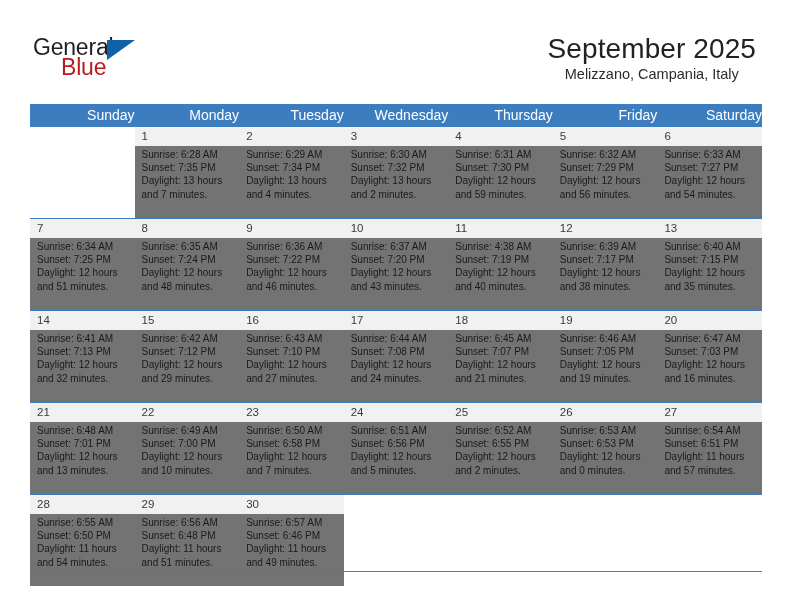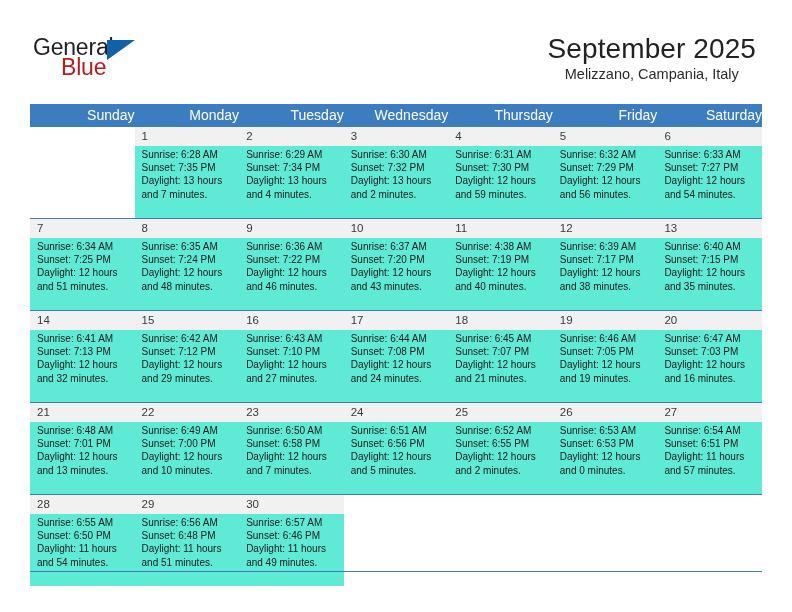--- a/index.html
+++ b/index.html
@@ -114,21 +114,21 @@
     color: #3a3a3a;
     padding: 3px 0 3px 7px;
     height: 13px;
     line-height: 13px;
     vertical-align: top;
   }
   .daynum-row.first td {
     border-top: none;
   }
   .detail-row td {
-    background: #5eead4;
+    background: #737373;
     font-size: 10px;
     color: #1a1a1a;
     padding: 2px 4px 8px 7px;
     vertical-align: top;
     line-height: 13.2px;
     height: 62px;
   }
   .detail-row td.empty {
     background: #ffffff;
   }

